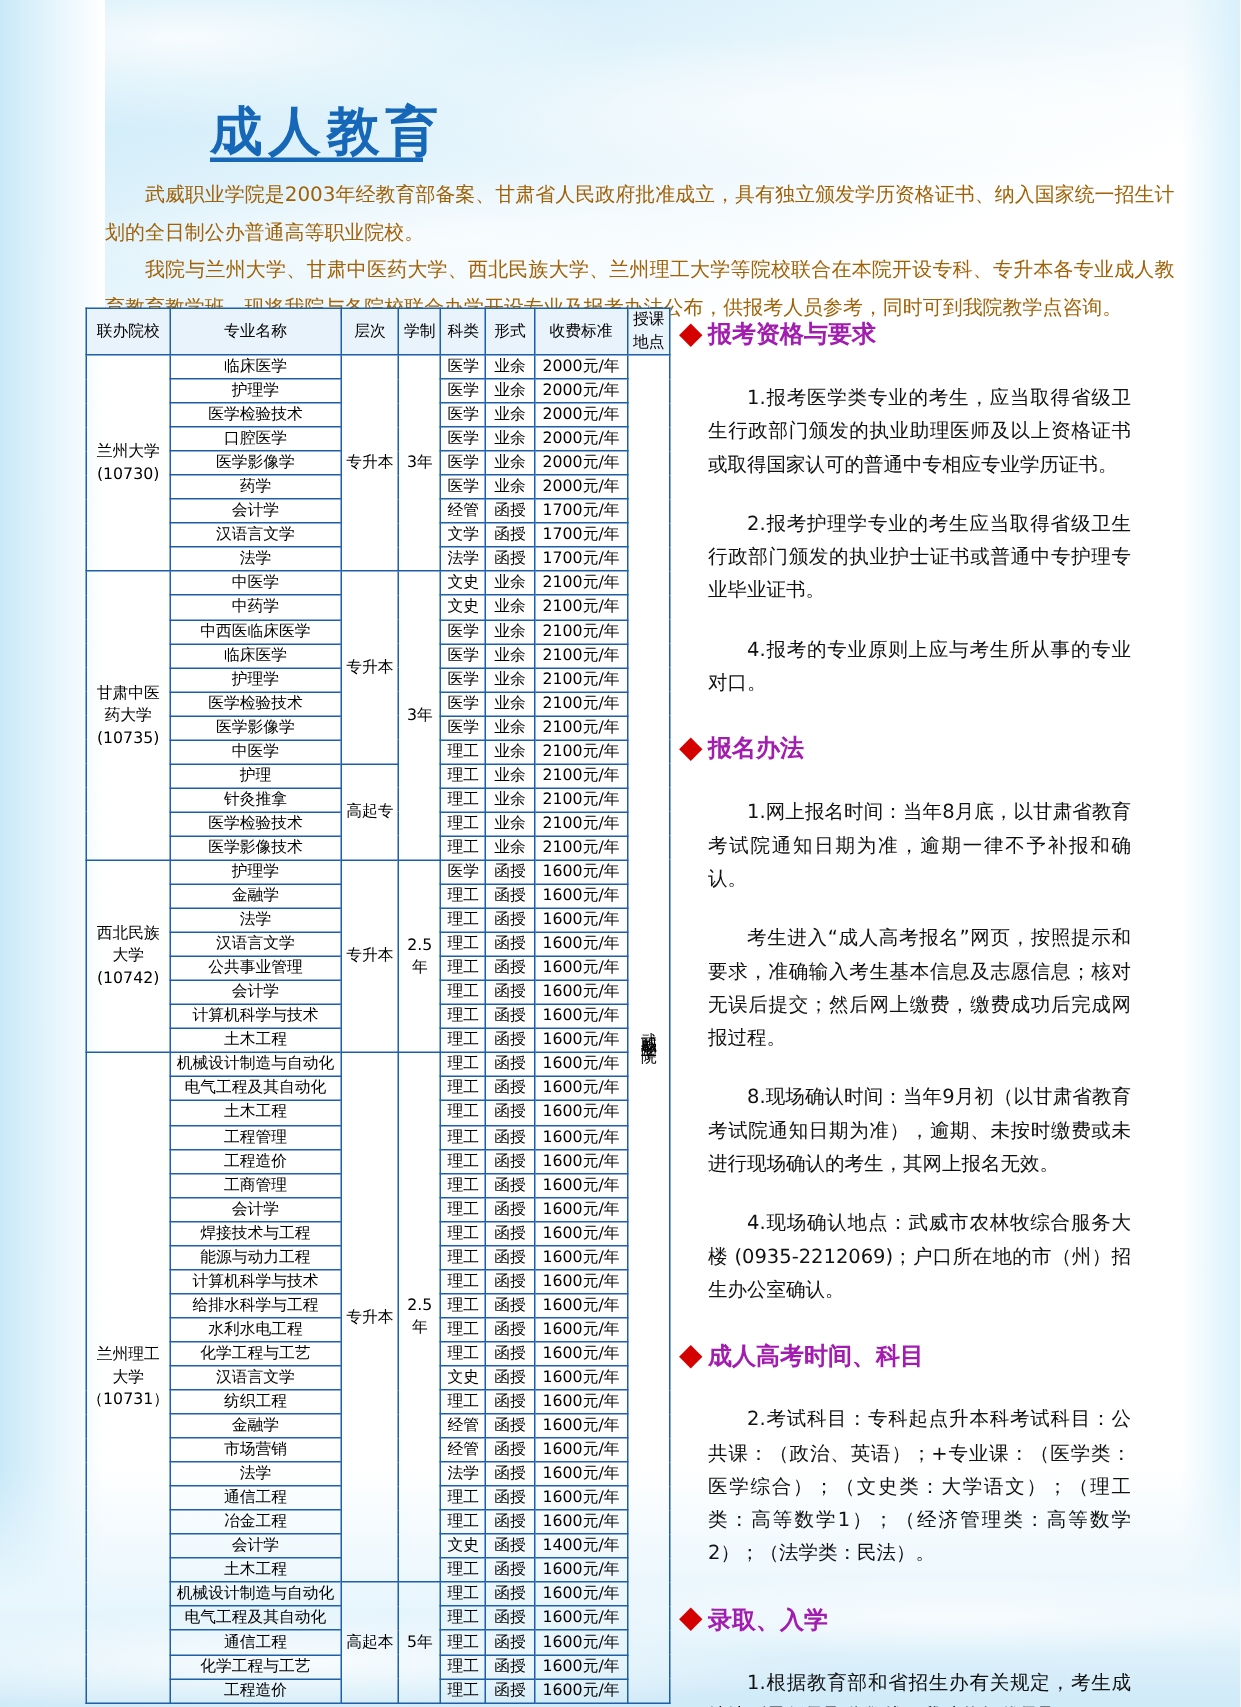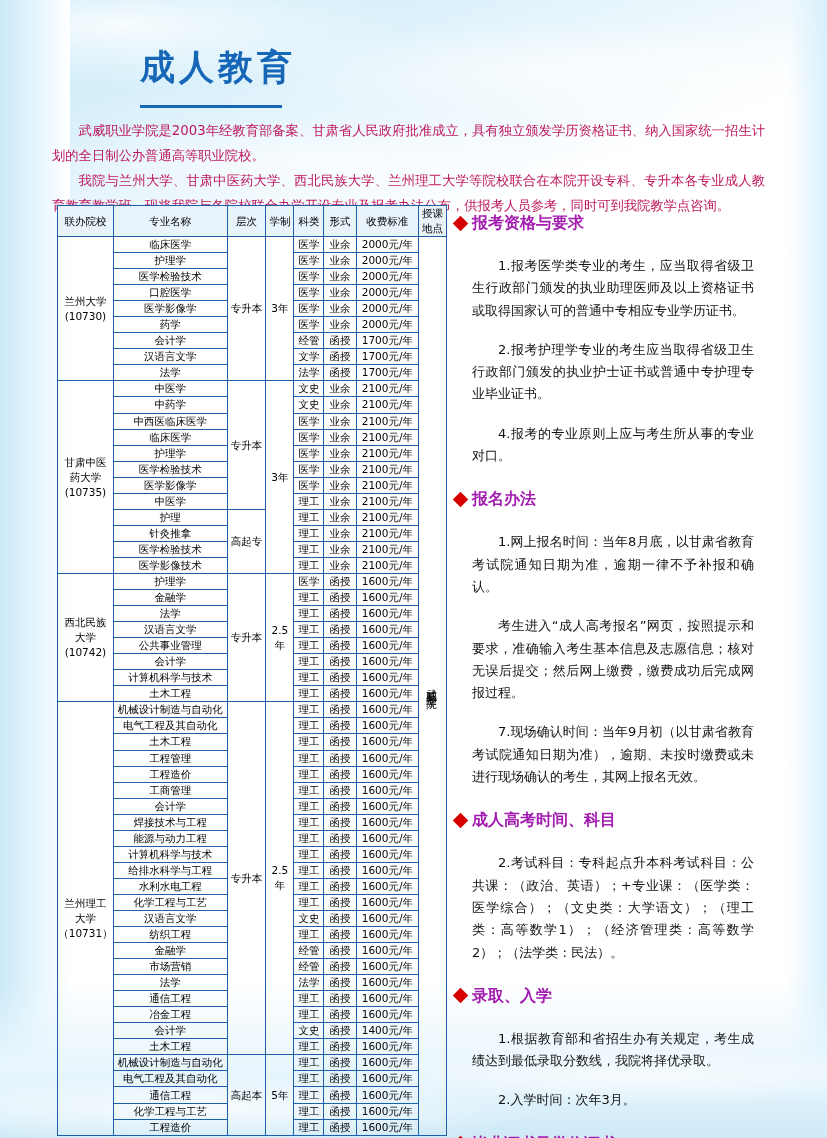--- a/index.html
+++ b/index.html
@@ -34,31 +34,31 @@
       radial-gradient(ellipse 500px 50px at 200px 130px, rgba(255,255,255,.8), rgba(255,255,255,0) 70%),
       radial-gradient(ellipse 450px 40px at 640px 100px, rgba(255,255,255,.7), rgba(255,255,255,0) 70%);
   }
   .bg-right{
     position:absolute;right:0;top:0;width:40px;height:1138px;
     background:linear-gradient(270deg,#d8f0fb 0%, rgba(255,255,255,0) 100%);
   }
   .content{position:absolute;left:0;top:0;width:827px;height:1138px;}
 
   .title{
-    position:absolute;left:140px;top:44px;
+    position:absolute;left:140px;top:64px;
     font-size:35px;font-weight:bold;color:#1667b8;letter-spacing:4px;
     font-family:"DejaVu Sans","Liberation Sans",sans-serif;
   }
   .title-rule{
     position:absolute;left:140px;top:105px;width:142px;height:3px;background:#1667b8;
   }
 
   .intro{
-    position:absolute;left:52px;top:118px;width:713px;
-    font-size:13.3px;line-height:25px;color:#be185d;text-align:justify;
+    position:absolute;left:70px;top:118px;width:713px;
+    font-size:13.3px;line-height:25px;color:#a16207;text-align:justify;
   }
   .intro p{margin:0;text-indent:2em;}
 
   
   .table-wrap{position:absolute;left:57px;top:205px;width:342px;}
   table.main{border-collapse:collapse;width:390px;table-layout:fixed;}
   table.main td,table.main th{
     border:1px solid #1d5fa8;
     font-size:10.5px;color:#000;text-align:center;
     padding:0;height:15.05px;line-height:15px;
@@ -502,21 +502,22 @@
       </div>
       <p>1.报考医学类专业的考生，应当取得省级卫生行政部门颁发的执业助理医师及以上资格证书或取得国家认可的普通中专相应专业学历证书。</p>
       <p>2.报考护理学专业的考生应当取得省级卫生行政部门颁发的执业护士证书或普通中专护理专业毕业证书。</p>
       <p>4.报考的专业原则上应与考生所从事的专业对口。</p>
       <div class="sec-head">
         <span class="diamond"></span>
         <span>报名办法</span>
       </div>
       <p>1.网上报名时间：当年8月底，以甘肃省教育考试院通知日期为准，逾期一律不予补报和确认。</p>
       <p>考生进入“成人高考报名”网页，按照提示和要求，准确输入考生基本信息及志愿信息；核对无误后提交；然后网上缴费，缴费成功后完成网报过程。</p>
-      <p>7.现场确认时间：当年9月初（以甘肃省教育考试院通知日期为准），逾期、未按时缴费或未进行现场确认的考生，其网上报名无效。</p>
+      <p>8.现场确认时间：当年9月初（以甘肃省教育考试院通知日期为准），逾期、未按时缴费或未进行现场确认的考生，其网上报名无效。</p>
+      <p>4.现场确认地点：武威市农林牧综合服务大楼 (0935-2212069)；户口所在地的市（州）招生办公室确认。</p>
       <div class="sec-head">
         <span class="diamond"></span>
         <span>成人高考时间、科目</span>
       </div>
       <p>2.考试科目：专科起点升本科考试科目：公共课：（政治、英语）；+专业课：（医学类：医学综合）；（文史类：大学语文）；（理工类：高等数学1）；（经济管理类：高等数学2）；（法学类：民法）。</p>
       <div class="sec-head">
         <span class="diamond"></span>
         <span>录取、入学</span>
       </div>
       <p>1.根据教育部和省招生办有关规定，考生成绩达到最低录取分数线，我院将择优录取。</p>

